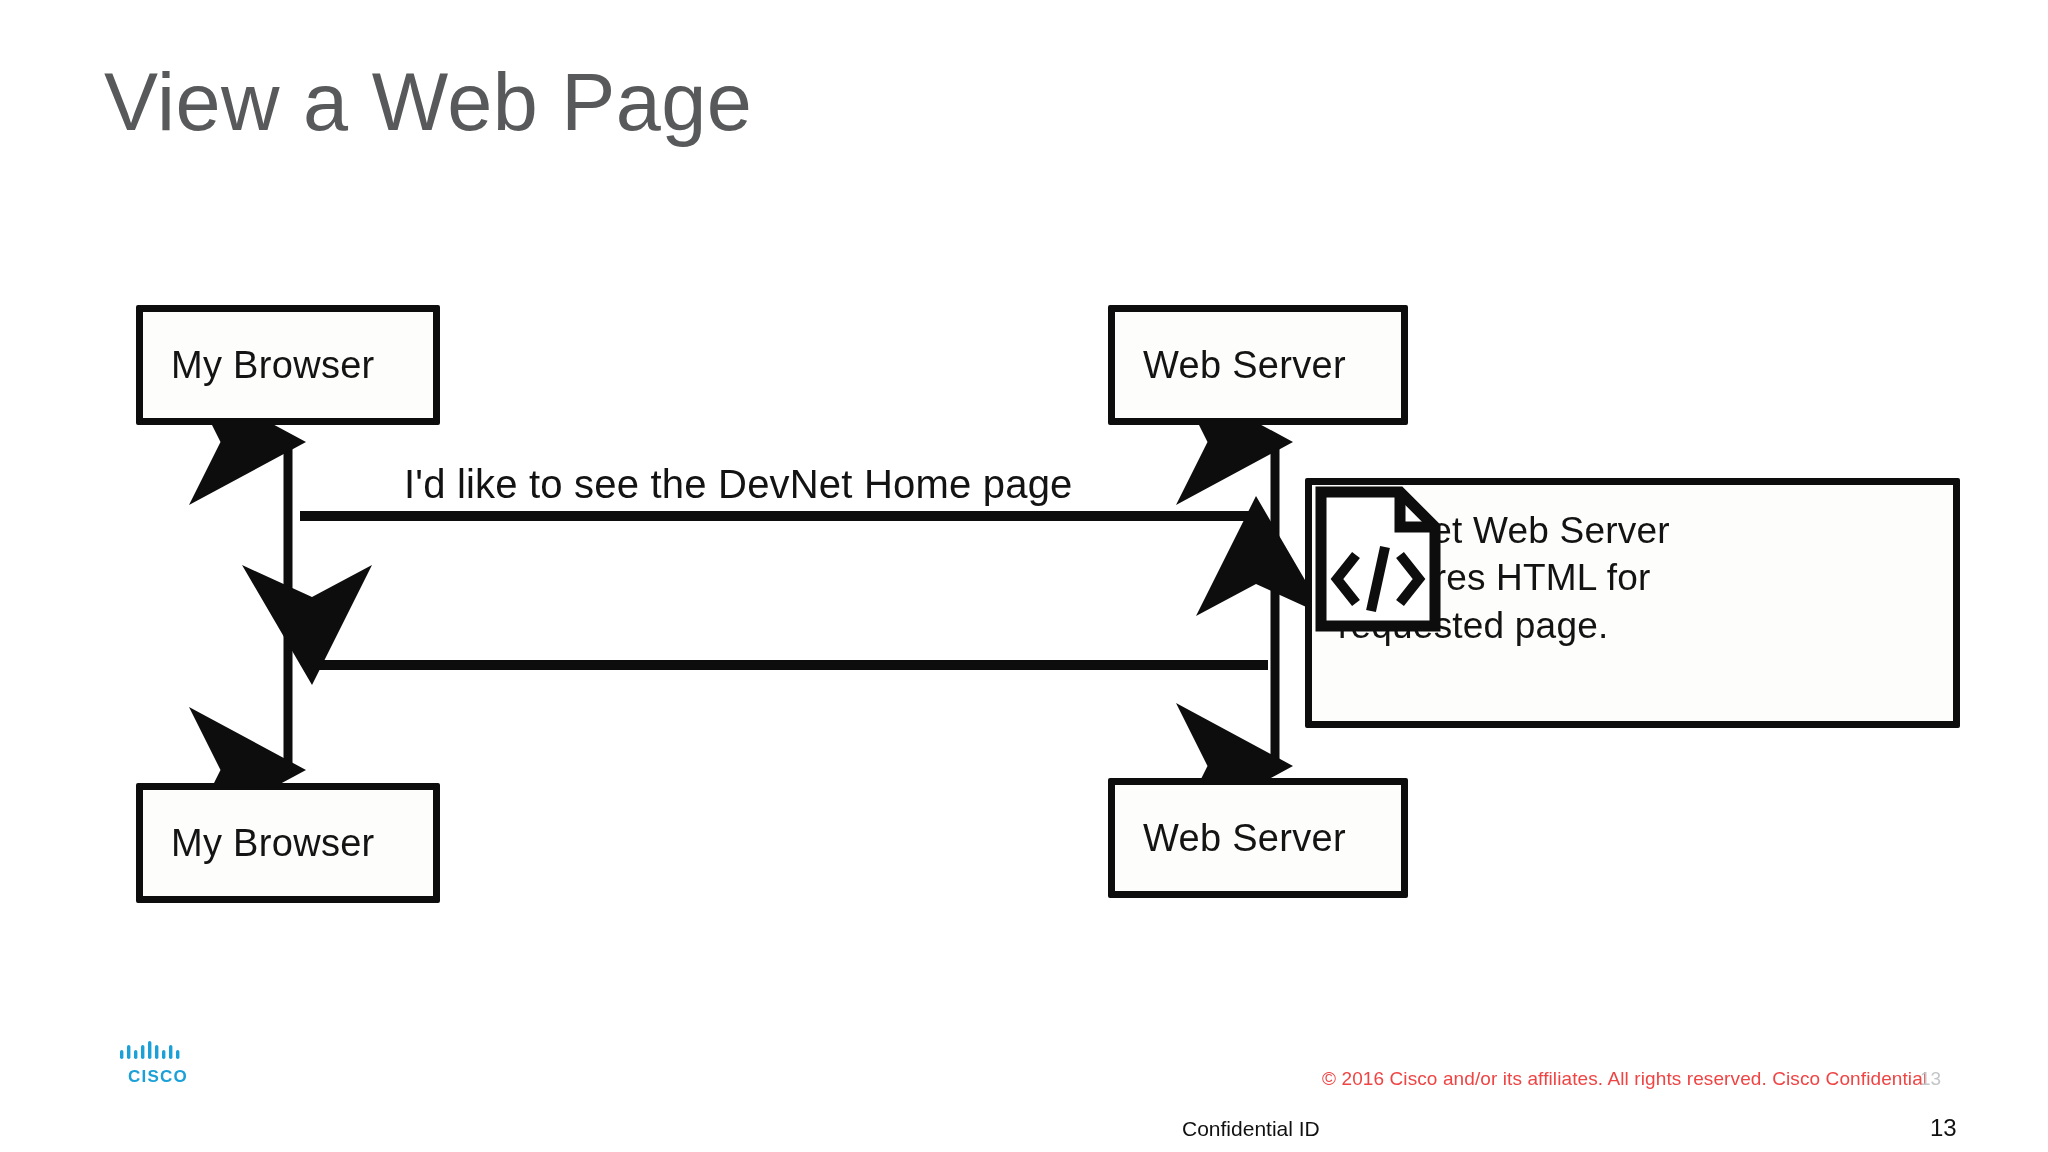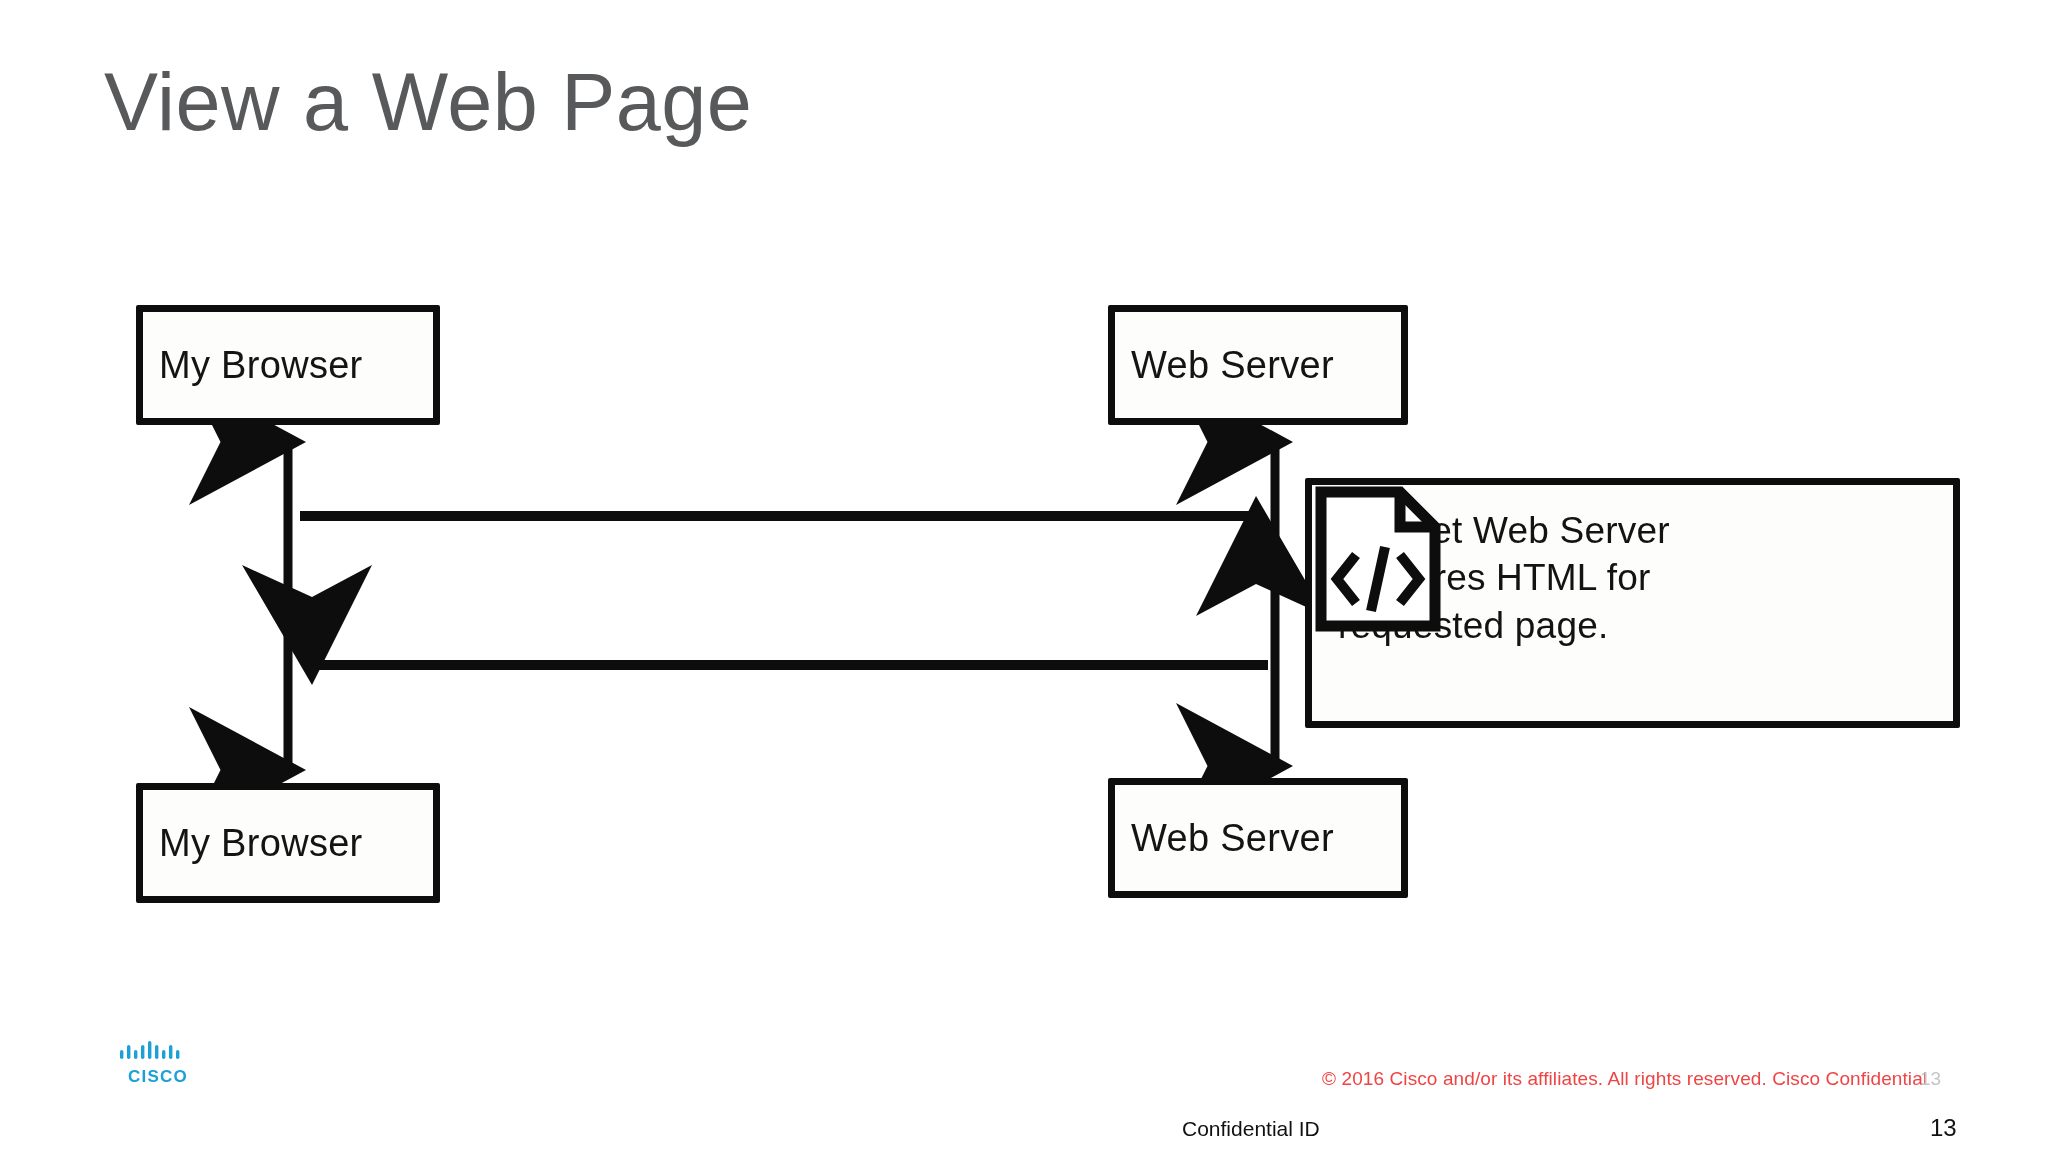--- a/index.html
+++ b/index.html
@@ -45,21 +45,21 @@
   }
 
   
   .node-box {
     position: absolute;
     background: #fdfdfb;
     border: 7px solid #0d0d0d;
     box-sizing: border-box;
     display: flex;
     align-items: center;
-    padding-left: 16px;
+    padding-left: 28px;
     border-radius: 2px;
   }
   .node-box .node-label {
     font-size: 38px;
     color: #141414;
     font-weight: 400;
     letter-spacing: 0.3px;
     white-space: nowrap;
   }
 
@@ -197,20 +197,21 @@
   </div>
 
   <div class="node-box" id="node-browser-bot">
     <span class="node-label">My Browser</span>
   </div>
 
   <div class="node-box" id="node-server-bot">
     <span class="node-label">Web Server</span>
   </div>
 
+  <div class="msg-label" id="msg-request">I'd like to see the DevNet Home page</div>
 
 
   <div id="note-box">
     <div id="note-text">DevNet Web Server prepares HTML for requested page.</div>
 
     <svg id="note-icon" viewBox="0 0 132 148">
 
       <path d="M9,7 L88,7 L123,42 L123,141 L9,141 Z" fill="#ffffff" stroke="#0d0d0d" stroke-width="11" stroke-linejoin="miter"></path>
       <path d="M88,7 L88,42 L123,42" fill="none" stroke="#0d0d0d" stroke-width="11" stroke-linejoin="miter"></path>
 

